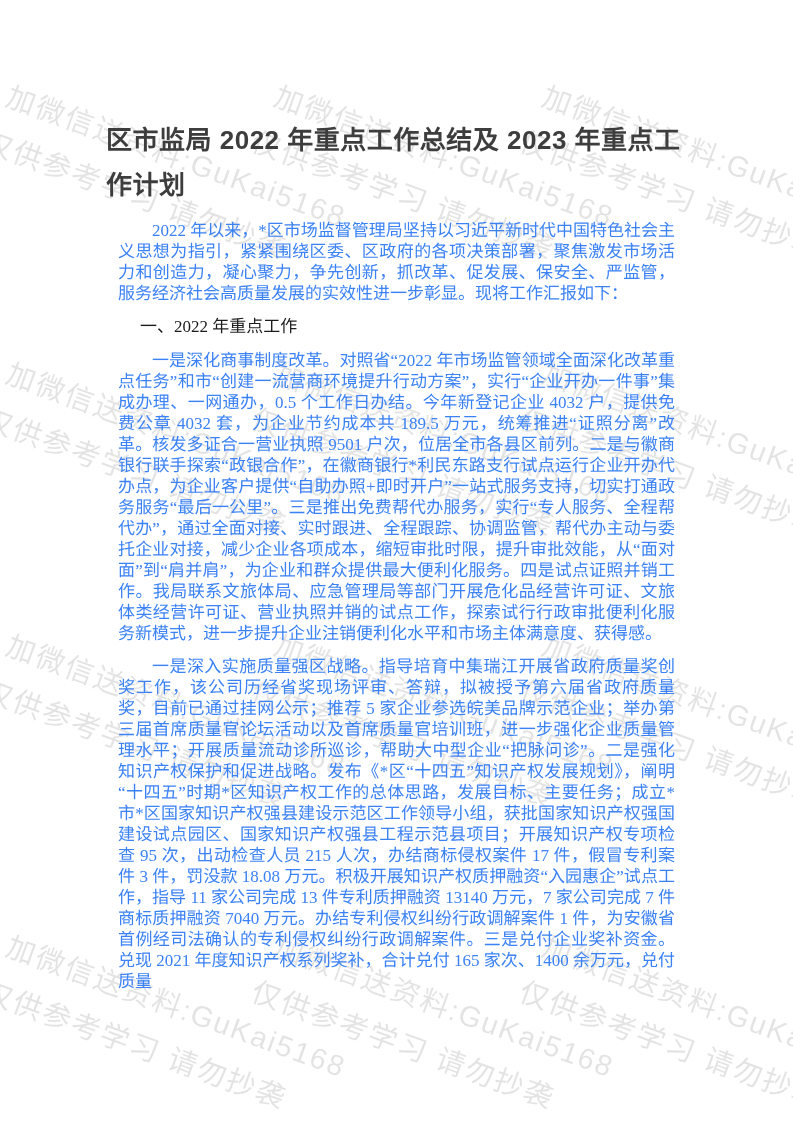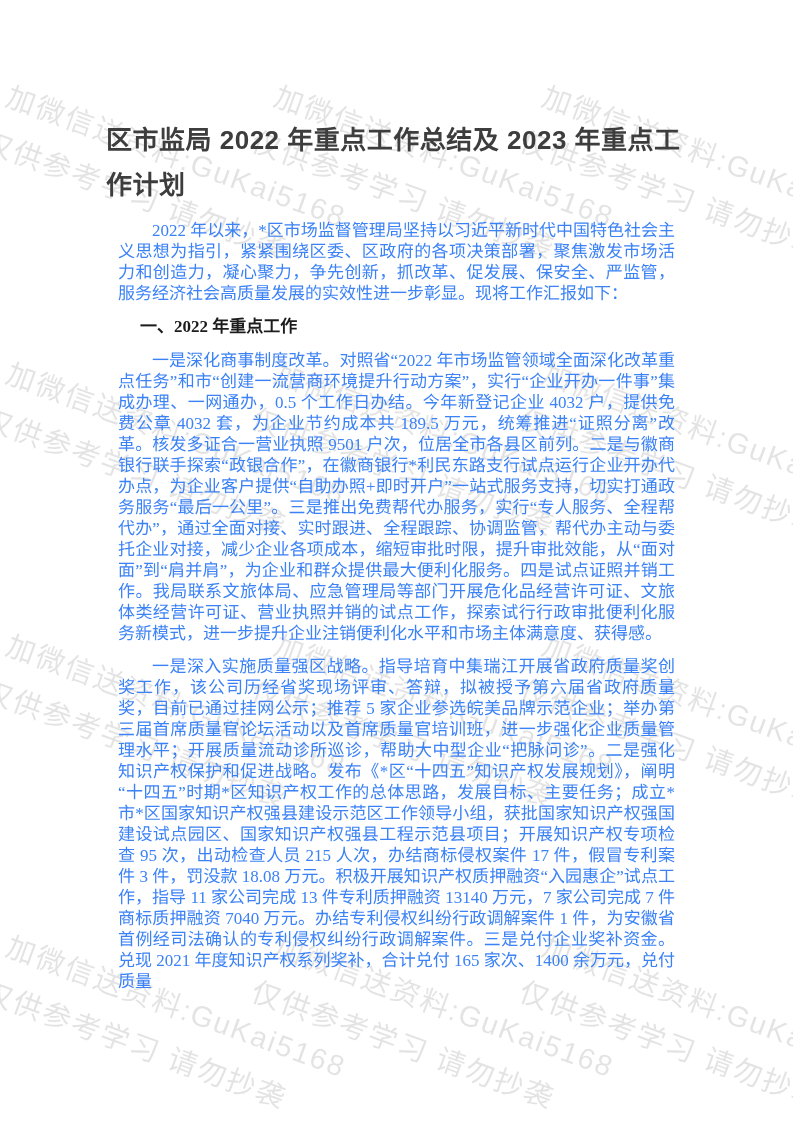--- a/index.html
+++ b/index.html
@@ -50,21 +50,21 @@
     font-size:17px;
     line-height:21px;
     text-align:justify;
     text-indent:2em;
     color:#3b82f6;
   }
   h2.sec, h3.sub{
     margin:4px 0 4px 0;
     font-size:17px;
     line-height:22px;
-    font-weight:bold;
+    font-weight:normal;
     text-indent:2em;
     color:#1c1c1c;
   }
   p.body + h2.sec{margin-top:6px;}
   h3.sub{margin-bottom:6px;}
   .b{font-weight:normal;}
 </style>
 </head>
 <body>
 

